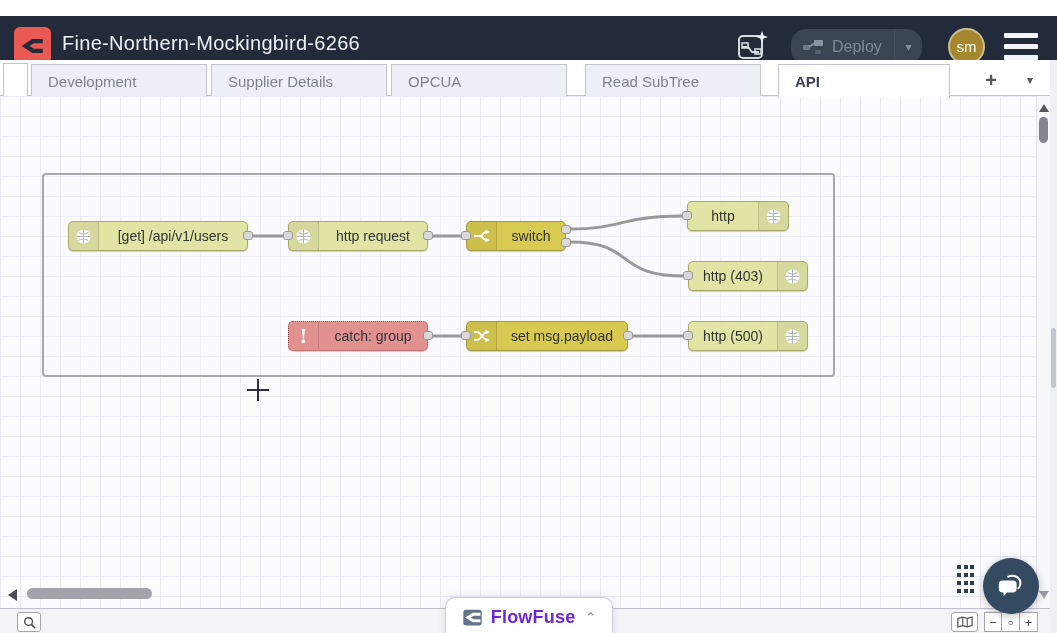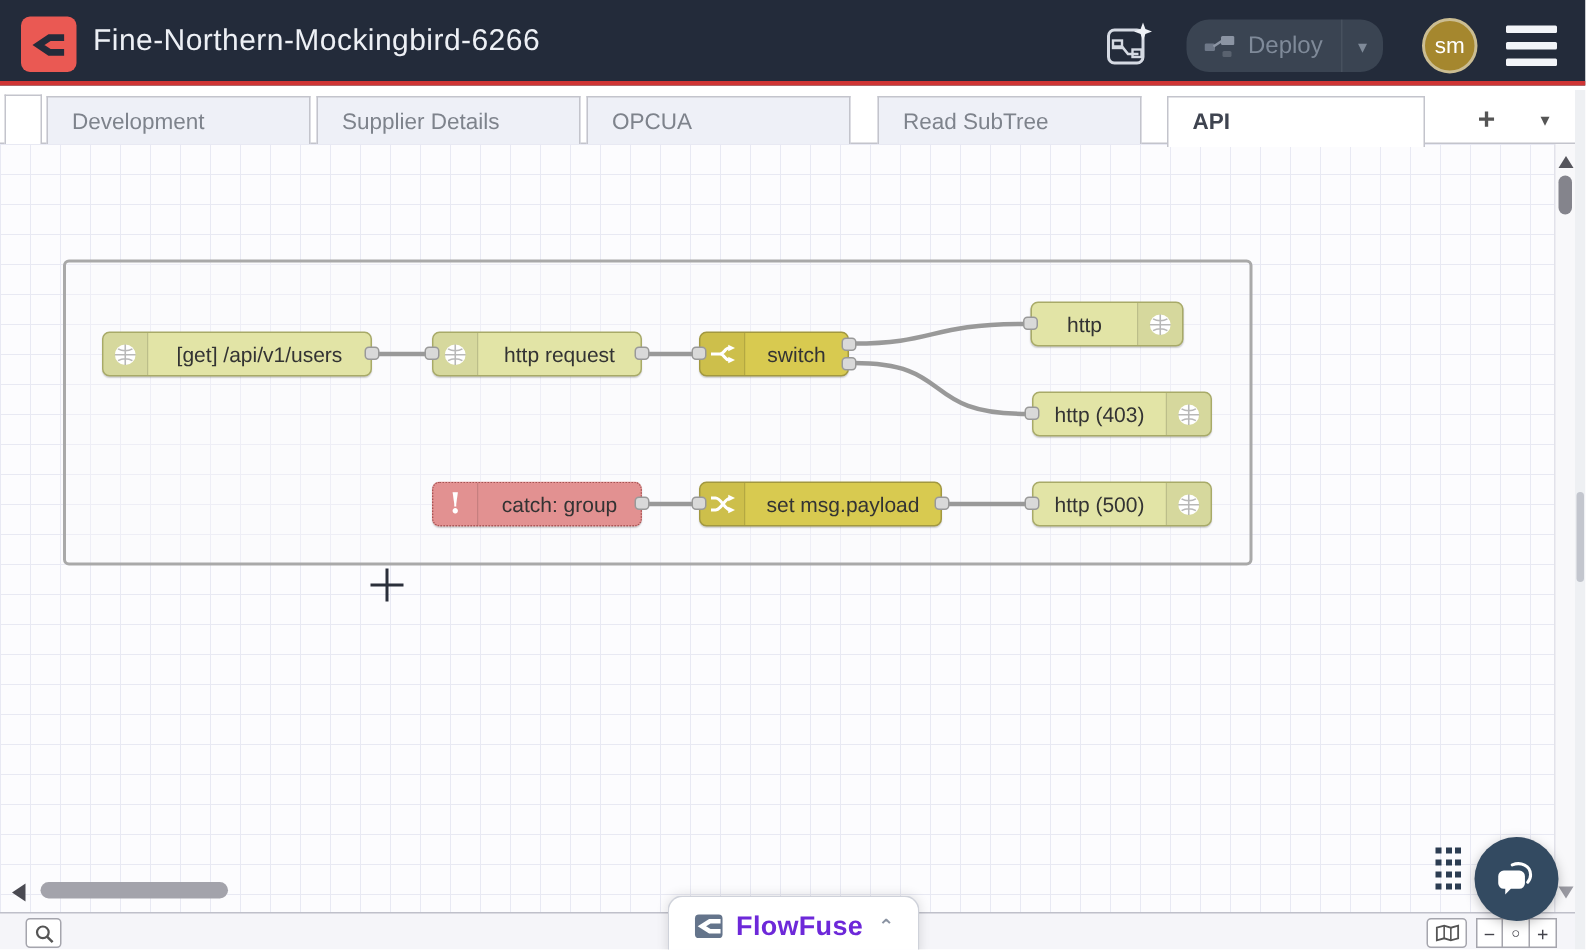--- a/index.html
+++ b/index.html
@@ -1,21 +1,21 @@
 <!DOCTYPE html>
 <html><head>
 <meta charset="utf-8">
 <style>
   * { margin:0; padding:0; box-sizing:border-box; }
   html,body { width:1057px; height:633px; overflow:hidden;
     font-family:"Liberation Sans","DejaVu Sans",sans-serif; background:#fff; }
   #app { position:relative; width:1057px; height:633px; overflow:hidden; }
 
   
-  .header { position:absolute; left:0; top:0; width:1057px; height:57px;
+  .header { position:absolute; left:0; top:16px; width:1057px; height:57px;
     background:#232b3a; border-bottom:3px solid #cf3434; display:flex; align-items:center;padding-left:36px; }
   .logo { position:absolute; left:14px; top:11px; width:37px; height:37px;
     background:#ea5953; border-radius:6px; display:flex; align-items:center; justify-content:center; }
   .app-title { position:absolute; left:62px; top:16px; color:#edf0f5; font-size:20px;
     letter-spacing:.3px; white-space:nowrap; }
   .ai-icon { position:absolute; left:733px; top:12px; width:38px; height:37px; }
   .deploy-btn { position:absolute; left:791px; top:13px; height:35px; width:131px;
     background:#3a4452; border-radius:15px; display:flex; align-items:center; color:#7f8a99; }
   .deploy-main { display:flex; align-items:center; gap:9px; padding:0 12px; height:100%; }
   .deploy-label { font-size:16px; }

